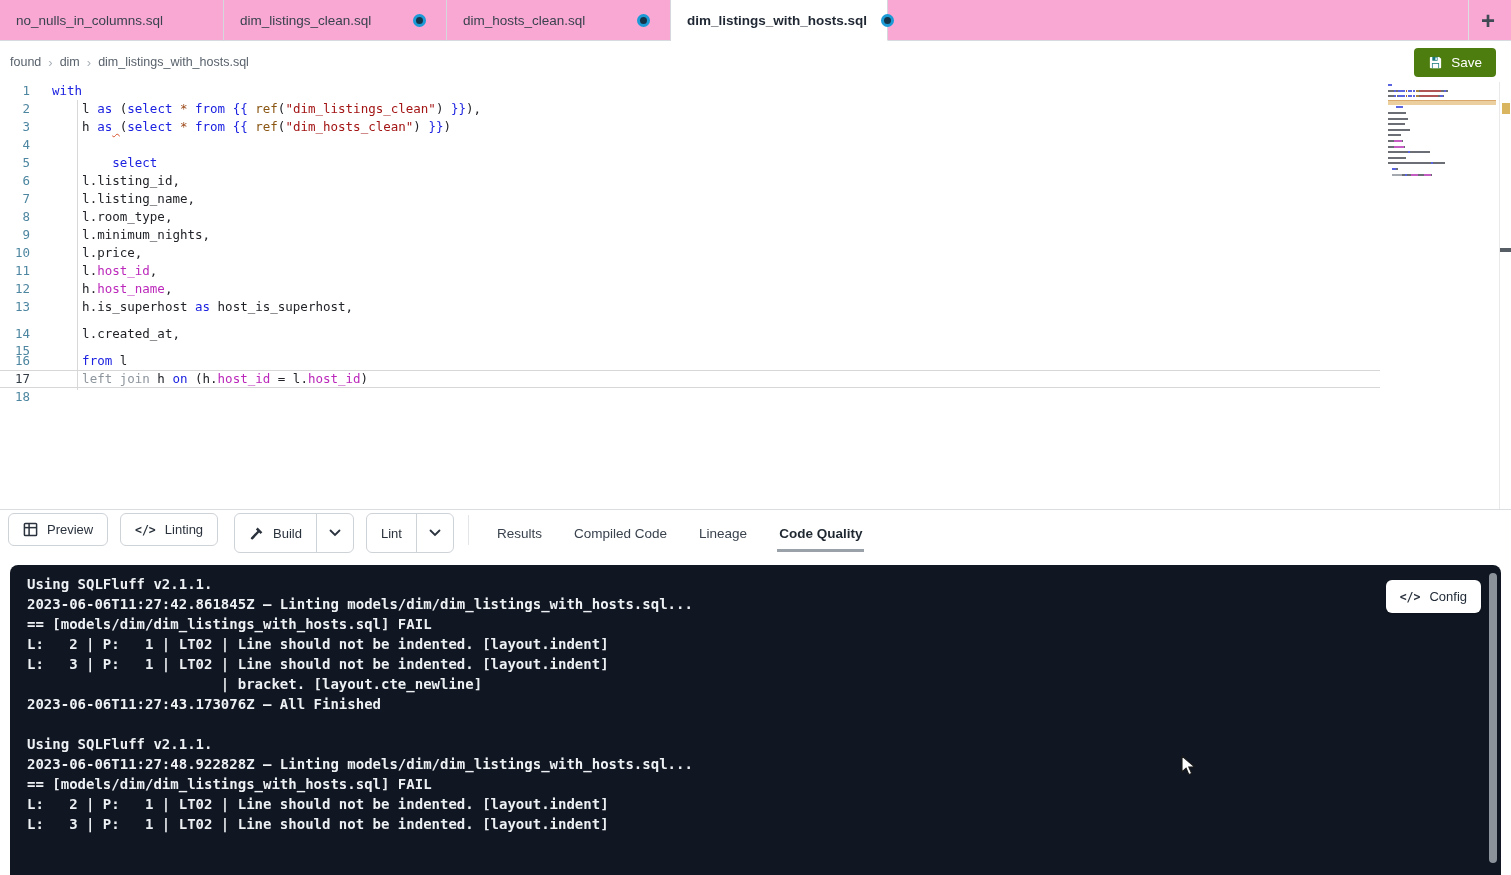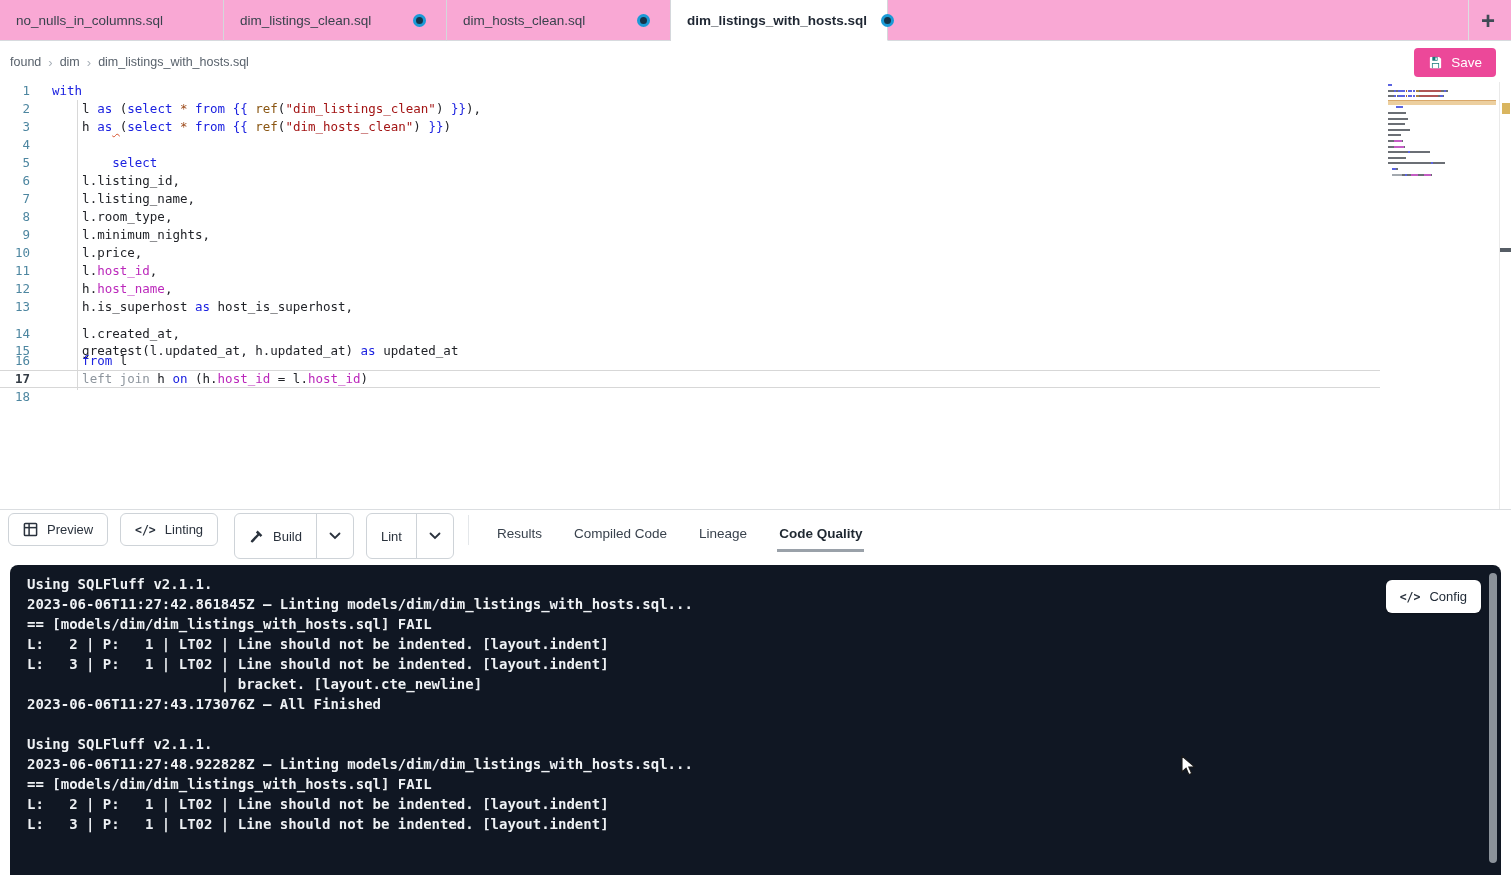--- a/index.html
+++ b/index.html
@@ -33,34 +33,34 @@
   
   #crumbbar {
     position:absolute; left:0; top:42px; width:1511px; height:40px; background:#fff;
     display:flex; align-items:center;
   }
   #breadcrumb { display:flex; align-items:center; margin-left:10px; font-size:12.5px; color:#59626c; }
   .crumb { cursor:pointer; }
   .crumb-sep { color:#a9b1b9; margin:0 7px; font-size:13px; }
   #save-btn {
     position:absolute; right:15px; top:6px; height:29px; padding:0 14px;
-    background:#ec4899; color:#fff; border:none; border-radius:4px;
+    background:#4d7c0f; color:#fff; border:none; border-radius:4px;
     display:flex; align-items:center; gap:8px; font-size:13.5px; cursor:pointer;
   }
   
   #editor {
     position:absolute; left:0; top:82px; width:1511px; height:427px; background:#fff;
     font-family:"DejaVu Sans Mono", monospace; font-size:12.5px;
   }
   .code-row { position:absolute; left:0; height:18px; line-height:18px; white-space:pre; width:1380px; }
   .gutter-num {
     position:absolute; left:0; width:30px; height:18px; line-height:18px;
     text-align:right; color:#4d86a0; font-size:12.5px;
   }
-  .gutter-num.current { color:#333b44;font-weight:bold; }
+  .gutter-num.current { color:#333b44; }
   .code-text { position:absolute; left:52px; color:#212328; }
   .tk-k { color:#1c22e0; }
   .tk-s { color:#a31515; }
   .tk-f { color:#8a5612; }
   .tk-o { color:#9c4a1a; }
   .tk-v { color:#bb28bb; }
   .tk-g { color:#8d959d; }
   .tk-q { text-decoration:underline; text-decoration-style:wavy; text-decoration-color:#d6502a; text-decoration-thickness:1px; text-underline-offset:2px; }
   #indent-guide { position:absolute; left:77px; top:18px; width:1px; height:290px; background:#d8d8d8; }
   #current-line {
@@ -81,21 +81,21 @@
   
   #toolbar-divider { position:absolute; left:0; top:509px; width:1511px; height:1px; background:#dbdee1; }
   #toolbar { position:absolute; left:0; top:510px; width:1511px; height:47px; background:#fff; }
   .tbtn {
     position:absolute; top:3px; height:33px; background:#fff;
     border:1px solid #ced3d8; border-radius:6px; display:flex; align-items:center;
     font-size:13px; color:#2a323d; cursor:pointer; padding:0 14px; gap:9px;
   }
   .tbtn svg, .tbtn .code-glyph { flex:0 0 auto; }
   .code-glyph { font-family:"DejaVu Sans Mono", monospace; font-size:11.5px; font-weight:bold; color:#2a323d; }
-  .split-group { position:absolute; top:3px; height:46px; display:flex; border:1px solid #ced3d8; border-radius:6px; background:#fff; }
+  .split-group { position:absolute; top:3px; height:40px; display:flex; border:1px solid #ced3d8; border-radius:6px; background:#fff; }
   .split-main { display:flex; align-items:center; gap:9px; padding:0 14px; font-size:13px; color:#2a323d; cursor:pointer; border-right:1px solid #ced3d8; }
   .split-caret { width:36px; display:flex; align-items:center; justify-content:center; cursor:pointer; }
   #tool-tab-divider { position:absolute; left:468px; top:5px; width:1px; height:30px; background:#e4e7ea; }
   #result-tabs { position:absolute; left:497px; top:0; height:47px; display:flex; gap:32px; align-items:flex-start; }
   .rtab { position:relative; font-size:13.5px; color:#39424d; cursor:pointer; height:47px; display:flex; align-items:center; }
   .rtab.active { color:#1f2831; font-weight:bold; }
   .rtab.active::after { content:""; position:absolute; left:-2px; right:-2px; bottom:5px; height:3px; background:#9aa1a9; }
   
   #terminal {
     position:absolute; left:10px; top:565px; width:1491px; height:310px;
@@ -173,21 +173,21 @@
         <div class="code-row" style="top: 72px;"><div class="gutter-num">5</div><span class="code-text"><span>        </span><span class="tk-k">select</span></span></div>
         <div class="code-row" style="top: 90px;"><div class="gutter-num">6</div><span class="code-text"><span>    l.listing_id,</span></span></div>
         <div class="code-row" style="top: 108px;"><div class="gutter-num">7</div><span class="code-text"><span>    l.listing_name,</span></span></div>
         <div class="code-row" style="top: 126px;"><div class="gutter-num">8</div><span class="code-text"><span>    l.room_type,</span></span></div>
         <div class="code-row" style="top: 144px;"><div class="gutter-num">9</div><span class="code-text"><span>    l.minimum_nights,</span></span></div>
         <div class="code-row" style="top: 162px;"><div class="gutter-num">10</div><span class="code-text"><span>    l.price,</span></span></div>
         <div class="code-row" style="top: 180px;"><div class="gutter-num">11</div><span class="code-text"><span>    l.</span><span class="tk-v">host_id</span><span>,</span></span></div>
         <div class="code-row" style="top: 198px;"><div class="gutter-num">12</div><span class="code-text"><span>    h.</span><span class="tk-v">host_name</span><span>,</span></span></div>
         <div class="code-row" style="top: 216px;"><div class="gutter-num">13</div><span class="code-text"><span>    h.is_superhost </span><span class="tk-k">as</span><span> host_is_superhost,</span></span></div>
         <div class="code-row" style="top: 234px; margin-top: 9px;"><div class="gutter-num">14</div><span class="code-text"><span>    l.created_at,</span></span></div>
-        <div class="code-row" style="top: 260px;"><div class="gutter-num">15</div><span class="code-text"><span>    greatest(l.updated_at, h.updated_at) </span><span class="tk-k">as</span><span> updated_at</span></span></div>
+        <div class="code-row" style="top: 260px;"><div class="gutter-num">15</div></div>
         <div class="code-row" style="top: 270px;"><div class="gutter-num">16</div><span class="code-text"><span>    </span><span class="tk-k">from</span><span> l</span></span></div>
         <div class="code-row" style="top: 288px;"><div class="gutter-num current">17</div><span class="code-text"><span>    </span><span class="tk-g">left join</span><span> h </span><span class="tk-k">on</span><span> (h.</span><span class="tk-v">host_id</span><span> = l.</span><span class="tk-v">host_id</span><span>)</span></span></div>
         <div class="code-row" style="top: 306px;"><div class="gutter-num">18</div><span class="code-text"></span></div>
       </div>
     <div id="minimap">
       <div id="mm-highlight"></div>
       <div id="mm-rows">
           <div class="mm-row"><span class="mm-seg" style="width: 4.2px; background: rgb(90, 99, 224);"></span></div>
           <div class="mm-row"><span class="mm-seg" style="width: 6.3px; background: rgb(107, 111, 117);"></span><span class="mm-seg" style="width: 2.1px; background: rgb(90, 99, 224);"></span><span class="mm-seg" style="width: 2.1px; background: rgb(107, 111, 117);"></span><span class="mm-seg" style="width: 6.3px; background: rgb(90, 99, 224);"></span><span class="mm-seg" style="width: 1.05px; background: transparent;"></span><span class="mm-seg" style="width: 1.05px; background: rgb(168, 101, 47);"></span><span class="mm-seg" style="width: 1.05px; background: transparent;"></span><span class="mm-seg" style="width: 4.2px; background: rgb(90, 99, 224);"></span><span class="mm-seg" style="width: 1.05px; background: transparent;"></span><span class="mm-seg" style="width: 2.1px; background: rgb(90, 99, 224);"></span><span class="mm-seg" style="width: 1.05px; background: transparent;"></span><span class="mm-seg" style="width: 3.15px; background: rgb(168, 130, 63);"></span><span class="mm-seg" style="width: 1.05px; background: rgb(107, 111, 117);"></span><span class="mm-seg" style="width: 21px; background: rgb(176, 85, 85);"></span><span class="mm-seg" style="width: 2.1px; background: rgb(107, 111, 117);"></span><span class="mm-seg" style="width: 2.1px; background: rgb(90, 99, 224);"></span><span class="mm-seg" style="width: 2.1px; background: rgb(107, 111, 117);"></span></div>
           <div class="mm-row"><span class="mm-seg" style="width: 6.3px; background: rgb(107, 111, 117);"></span><span class="mm-seg" style="width: 2.1px; background: rgb(90, 99, 224);"></span><span class="mm-seg" style="width: 1.05px; background: transparent;"></span><span class="mm-seg" style="width: 1.05px; background: rgb(107, 111, 117);"></span><span class="mm-seg" style="width: 6.3px; background: rgb(90, 99, 224);"></span><span class="mm-seg" style="width: 1.05px; background: transparent;"></span><span class="mm-seg" style="width: 1.05px; background: rgb(168, 101, 47);"></span><span class="mm-seg" style="width: 1.05px; background: transparent;"></span><span class="mm-seg" style="width: 4.2px; background: rgb(90, 99, 224);"></span><span class="mm-seg" style="width: 1.05px; background: transparent;"></span><span class="mm-seg" style="width: 2.1px; background: rgb(90, 99, 224);"></span><span class="mm-seg" style="width: 1.05px; background: transparent;"></span><span class="mm-seg" style="width: 3.15px; background: rgb(168, 130, 63);"></span><span class="mm-seg" style="width: 1.05px; background: rgb(107, 111, 117);"></span><span class="mm-seg" style="width: 17.85px; background: rgb(176, 85, 85);"></span><span class="mm-seg" style="width: 2.1px; background: rgb(107, 111, 117);"></span><span class="mm-seg" style="width: 2.1px; background: rgb(90, 99, 224);"></span><span class="mm-seg" style="width: 1.05px; background: rgb(107, 111, 117);"></span></div>

